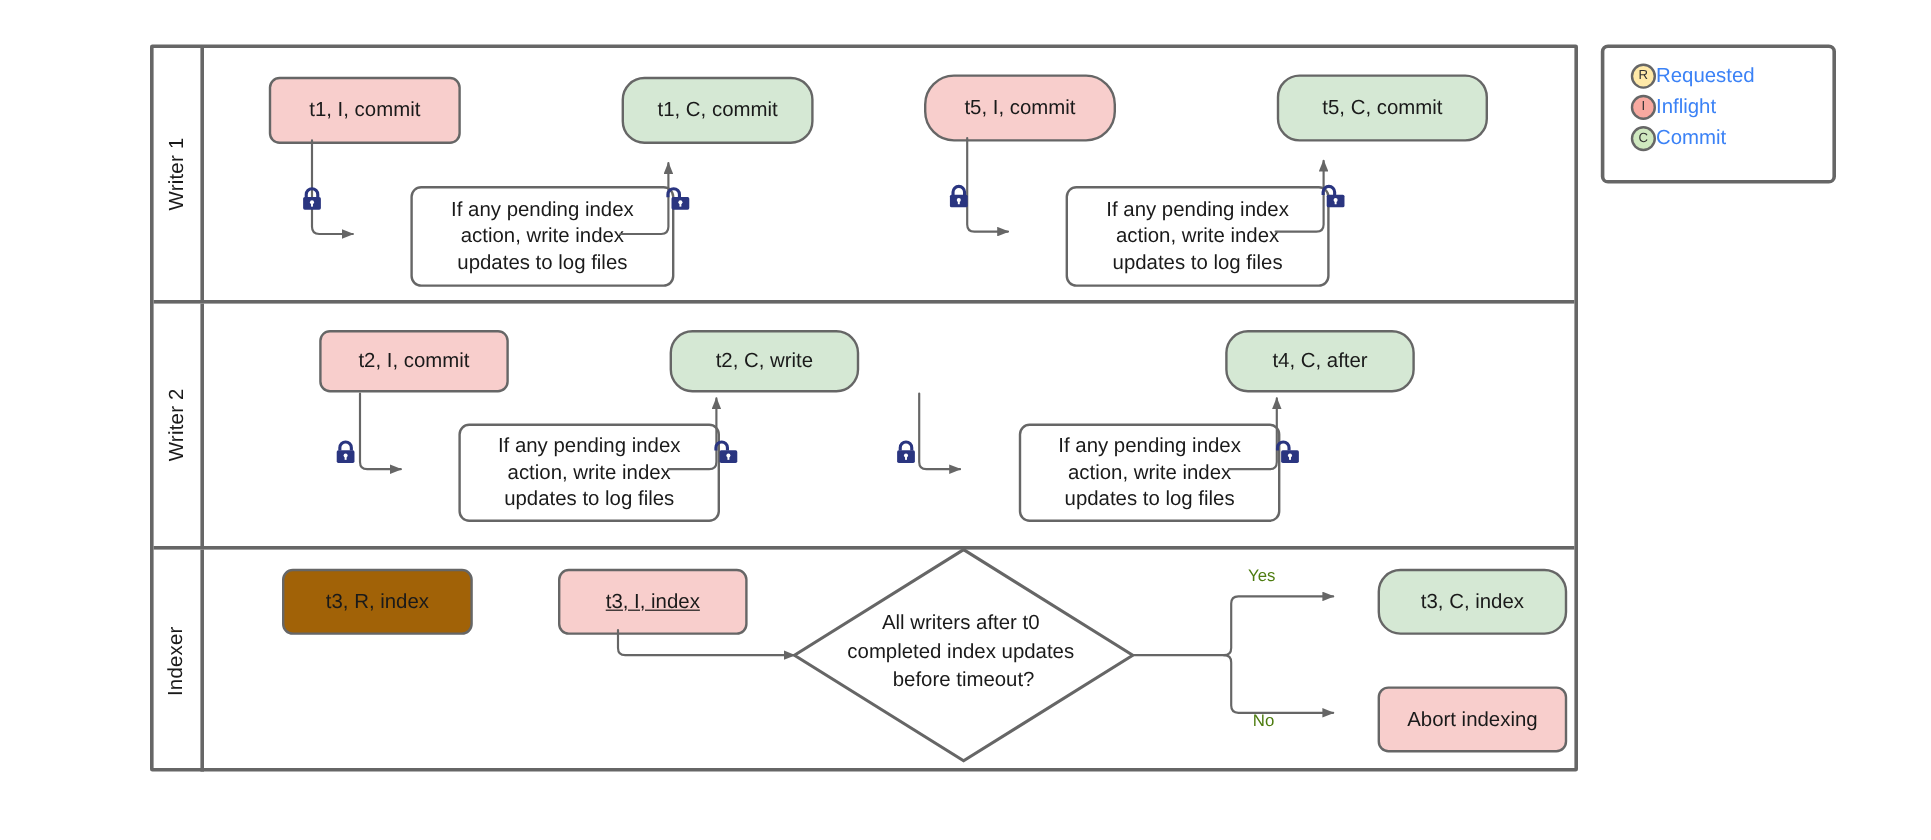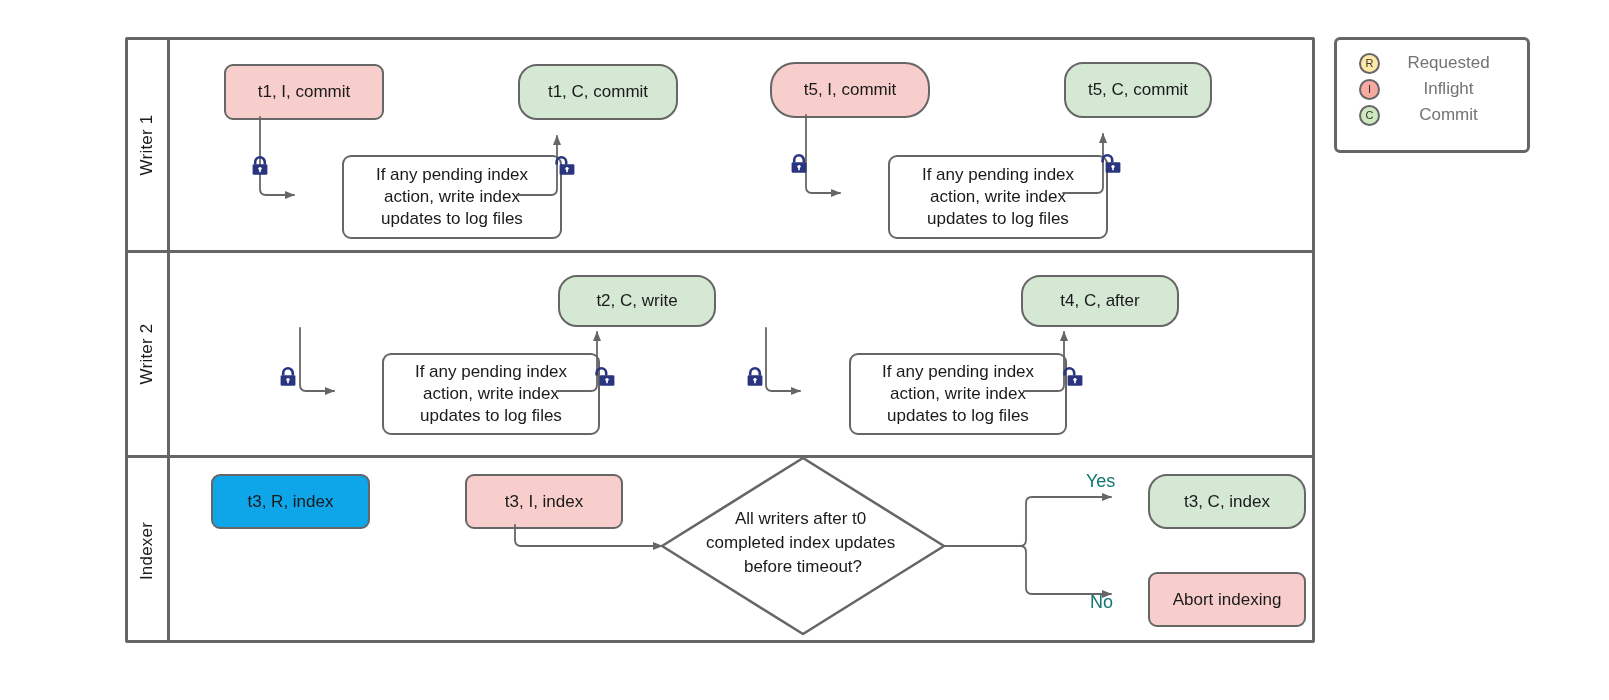--- a/index.html
+++ b/index.html
@@ -57,21 +57,21 @@
     display:flex;align-items:center;justify-content:center;
     text-align:center;
     font-size:17px;
     line-height:1.28;
     color:#1a1a1a;
     padding:4px 6px;
     white-space:pre-line;
   }
   .n-inflight{background:#f8cecc;}
   .n-commit{background:#d5e8d4;border-radius:19px;}
-  .n-requested{background:#0ea5e9;}
+  .n-requested{background:#a16207;margin-left:24px;}
   .n-plain{background:#ffffff;text-align:center;}
 
   
   svg.wires{position:absolute;left:0;top:0;width:1609px;height:700px;pointer-events:none;}
 
   
   .lock{position:absolute;width:22px;height:22px;}
 
   
   .legend{
@@ -95,31 +95,30 @@
     box-sizing:border-box;
     display:flex;align-items:center;justify-content:center;
     font-size:11px;color:#333333;
     flex:0 0 auto;
   }
   .badge.r{background:#ffe9a8;}
   .badge.i{background:#f8a9a0;}
   .badge.c{background:#cfe8bf;}
   .legend-text{
     flex:1 1 auto;
-    text-align:center;
+    text-align:left;
     font-size:17px;
-    color:#737373;
+    color:#3b82f6;
     padding-right:10px;
   }
 
   .edge-label{
     position:absolute;
-    font-size:18px;color:#0f766e;
+    font-size:14px;color:#4d7c0f;
     white-space:nowrap;
-    margin-left:46px;
   }
 </style>
 </head>
 <body>
 
 <div id="stage">
 
   <div class="pool">
 
     <div class="lane" style="top:0px;height:213px;">
@@ -129,47 +128,48 @@
       <div class="lane-body">
         <div class="node n-inflight" style="left:54px;top:24px;width:160px;height:56px;">t1, I, commit</div>
         <div class="node n-plain" style="left:172px;top:115px;width:220px;height:84px;">If any pending index
 action, write index
 updates to log files</div>
         <div class="node n-commit" style="left:348px;top:24px;width:160px;height:56px;">t1, C, commit</div>
         <div class="node n-inflight" style="left:600px;top:22px;width:160px;height:56px;border-radius:25px;">t5, I, commit</div>
         <div class="node n-plain" style="left:718px;top:115px;width:220px;height:84px;">If any pending index
 action, write index
 updates to log files</div>
-        <div class="node n-commit" style="left:894px;top:22px;width:148px;height:56px;">t5, C, commit</div>
+        <div class="node n-commit" style="left:894px;top:22px;width:176px;height:56px;">t5, C, commit</div>
       </div>
     </div>
 
     <div class="lane" style="top:213px;height:205px;">
       <div class="lane-label">
         <span>Writer 2</span>
       </div>
       <div class="lane-body">
+        <div class="node n-inflight" style="left:96px;top:22px;width:158px;height:52px;">t2, I, commit</div>
         <div class="node n-plain" style="left:212px;top:100px;width:218px;height:82px;">If any pending index
 action, write index
 updates to log files</div>
         <div class="node n-commit" style="left:388px;top:22px;width:158px;height:52px;">t2, C, write</div>
         <div class="node n-plain" style="left:679px;top:100px;width:218px;height:82px;">If any pending index
 action, write index
 updates to log files</div>
         <div class="node n-commit" style="left:851px;top:22px;width:158px;height:52px;">t4, C, after</div>
       </div>
     </div>
 
     <div class="lane last" style="top:418px;height:185px;">
       <div class="lane-label">
         <span>Indexer</span>
       </div>
       <div class="lane-body">
         <div class="node n-requested" style="left:41px;top:16px;width:159px;height:55px;">t3, R, index</div>
-        <div class="node n-inflight" style="left:295px;top:16px;width:158px;height:55px;">t3, I, index</div>
+        <div class="node n-inflight" style="left:295px;top:16px;width:158px;height:55px;text-decoration:underline;">t3, I, index</div>
         <div class="node n-commit" style="left:978px;top:16px;width:158px;height:55px;">t3, C, index</div>
         <div class="node n-inflight" style="left:978px;top:114px;width:158px;height:55px;">Abort indexing</div>
       </div>
     </div>
   </div>
 
   <svg class="wires" viewBox="0 0 1609 700">
     <defs>
       <marker id="arw" markerWidth="10" markerHeight="8" refX="9" refY="4" orient="auto" markerUnits="userSpaceOnUse">
         <path d="M0,0 L10,4 L0,8 z" fill="#666666"></path>

